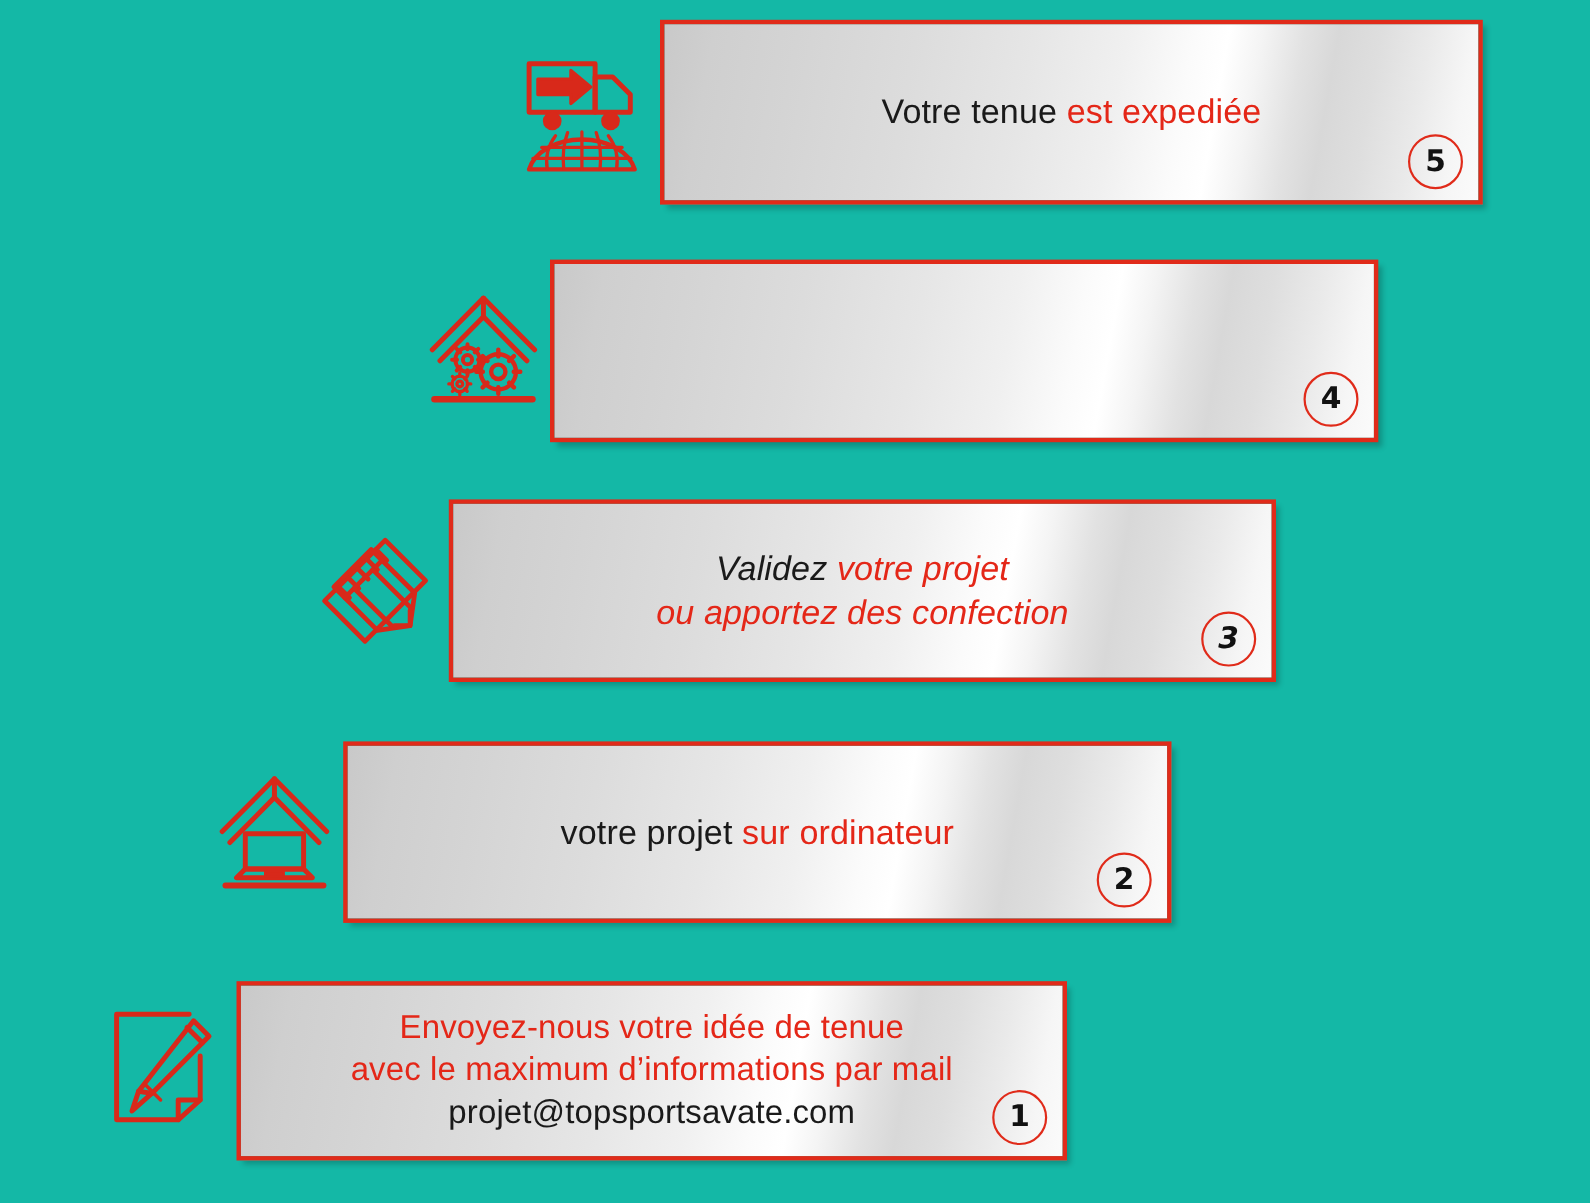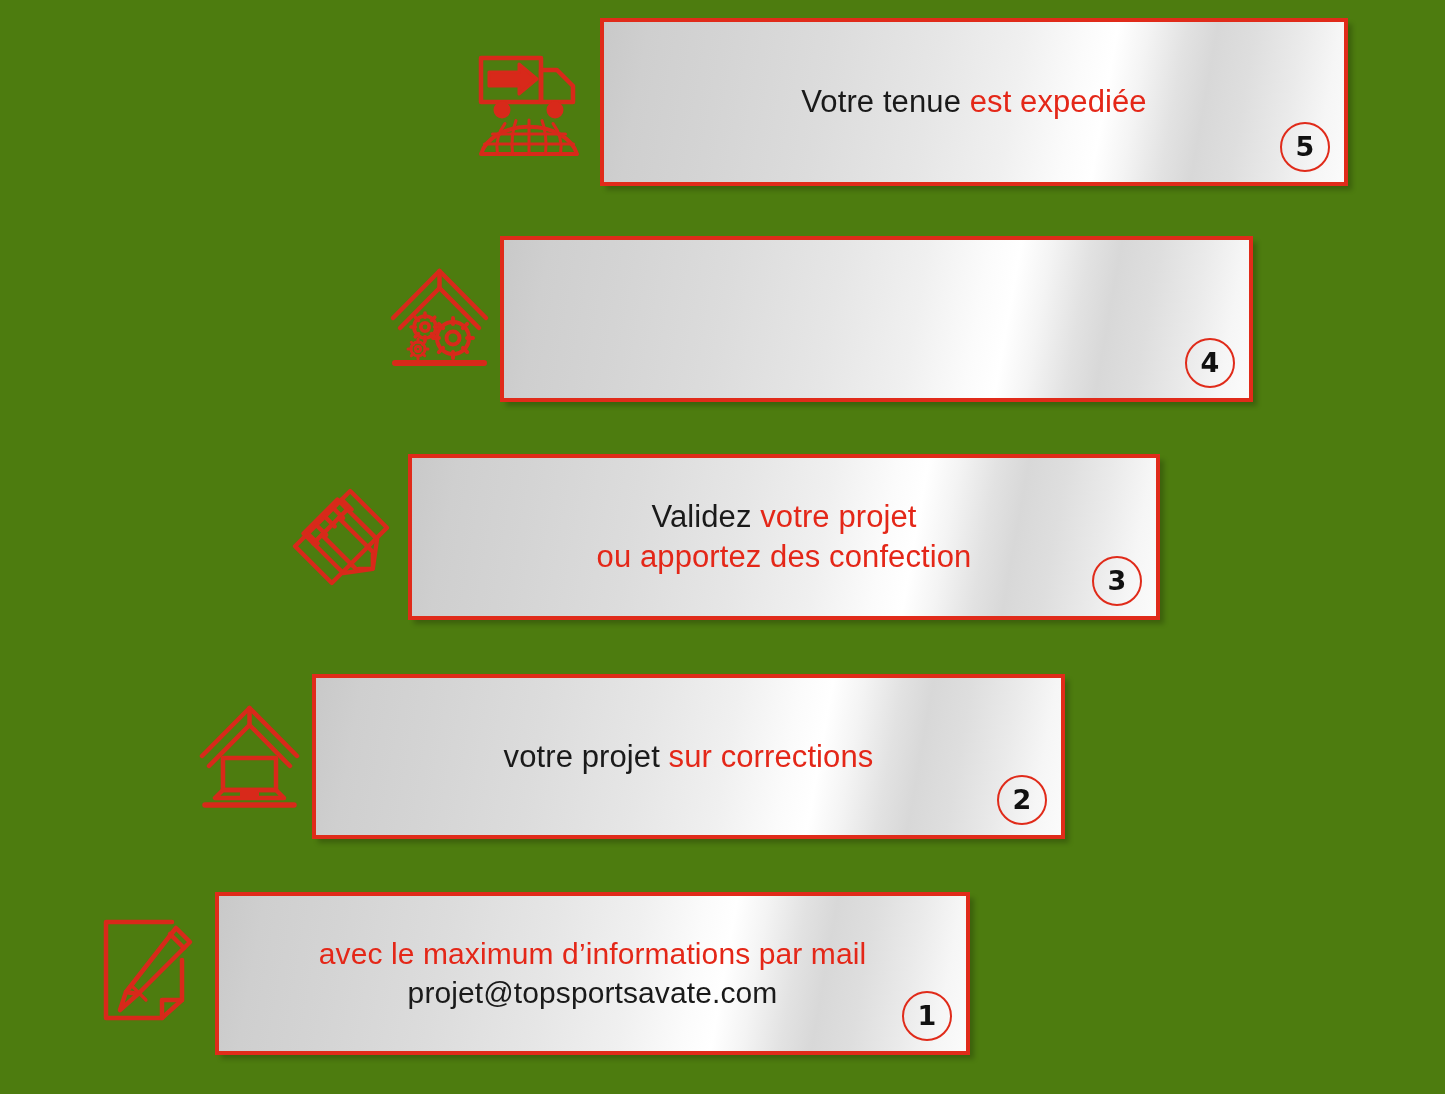--- a/index.html
+++ b/index.html
@@ -13,21 +13,21 @@
     height: 1094px;
     font-family: "Liberation Sans", sans-serif;
     overflow: hidden;
     position: relative;
   }
 
   #stage {
     position: relative;
     width: 1445px;
     height: 1094px;
-    background: #4d7c0f;
+    background: #14b8a6;
   }
 
   
   .step-row {
     position: absolute;
   }
 
   
   .step-icon {
     position: absolute;
@@ -113,21 +113,21 @@
   }
 
   
   #step-5 .step-icon { left: 475px;  top: 48px;   width: 108px; height: 112px; }
   #step-5 .step-panel{ left: 600px;  top: 18px;   width: 748px; height: 168px; }
 
   #step-4 .step-icon { left: 387px;  top: 262px;  width: 105px; height: 112px; }
   #step-4 .step-panel{ left: 500px;  top: 236px;  width: 753px; height: 166px; }
 
   #step-3 .step-icon { left: 287px;  top: 482px;  width: 108px; height: 110px; }
-  #step-3 .step-panel{ left: 408px;  top: 454px;  width: 752px; height: 166px; }
+  #step-3 .step-panel{ left: 408px;  top: 454px;  width: 752px; height: 166px; font-style: italic; }
 
   #step-2 .step-icon { left: 197px;  top: 700px;  width: 105px; height: 110px; }
   #step-2 .step-panel{ left: 312px;  top: 674px;  width: 753px; height: 165px; }
 
   #step-1 .step-icon { left: 98px;   top: 914px;  width: 104px; height: 112px; }
   #step-1 .step-panel{ left: 215px;  top: 892px;  width: 755px; height: 163px; }
 </style>
 </head>
 <body>
 
@@ -275,21 +275,21 @@
         <path d="M44 92 H61 V97 H44 Z" fill="#D8291A" stroke="#D8291A" stroke-width="2"></path>
 
         <path d="M8 105 H97" stroke-width="5.5"></path>
       </svg>
     </div>
 
     <div class="step-panel">
       <div class="panel-inner">
         <div class="panel-text fs-lg">
           <span class="line">
-            <span class="t-black">votre projet </span><span class="t-red">sur corrections</span>
+            <span class="t-black">votre projet </span><span class="t-red">sur ordinateur</span>
           </span>
         </div>
         <div class="badge">
           <span>2</span>
         </div>
       </div>
     </div>
   </div>
 
   <div class="step-row" id="step-1">
@@ -304,20 +304,23 @@
         <path d="M72 20 L86 34"></path>
         <path d="M28 78 L40 80"></path>
         <path d="M34 72 L48 86" stroke-width="3.2"></path>
       </svg>
     </div>
 
     <div class="step-panel">
       <div class="panel-inner">
         <div class="panel-text fs-md">
           <span class="line">
+            <span class="t-red">Envoyez-nous votre idée de tenue</span>
+          </span>
+          <span class="line">
             <span class="t-red">avec le maximum d’informations par mail</span>
           </span>
           <span class="line">
             <span class="t-black">projet@topsportsavate.com</span>
           </span>
         </div>
         <div class="badge">
           <span>1</span>
         </div>
       </div>

